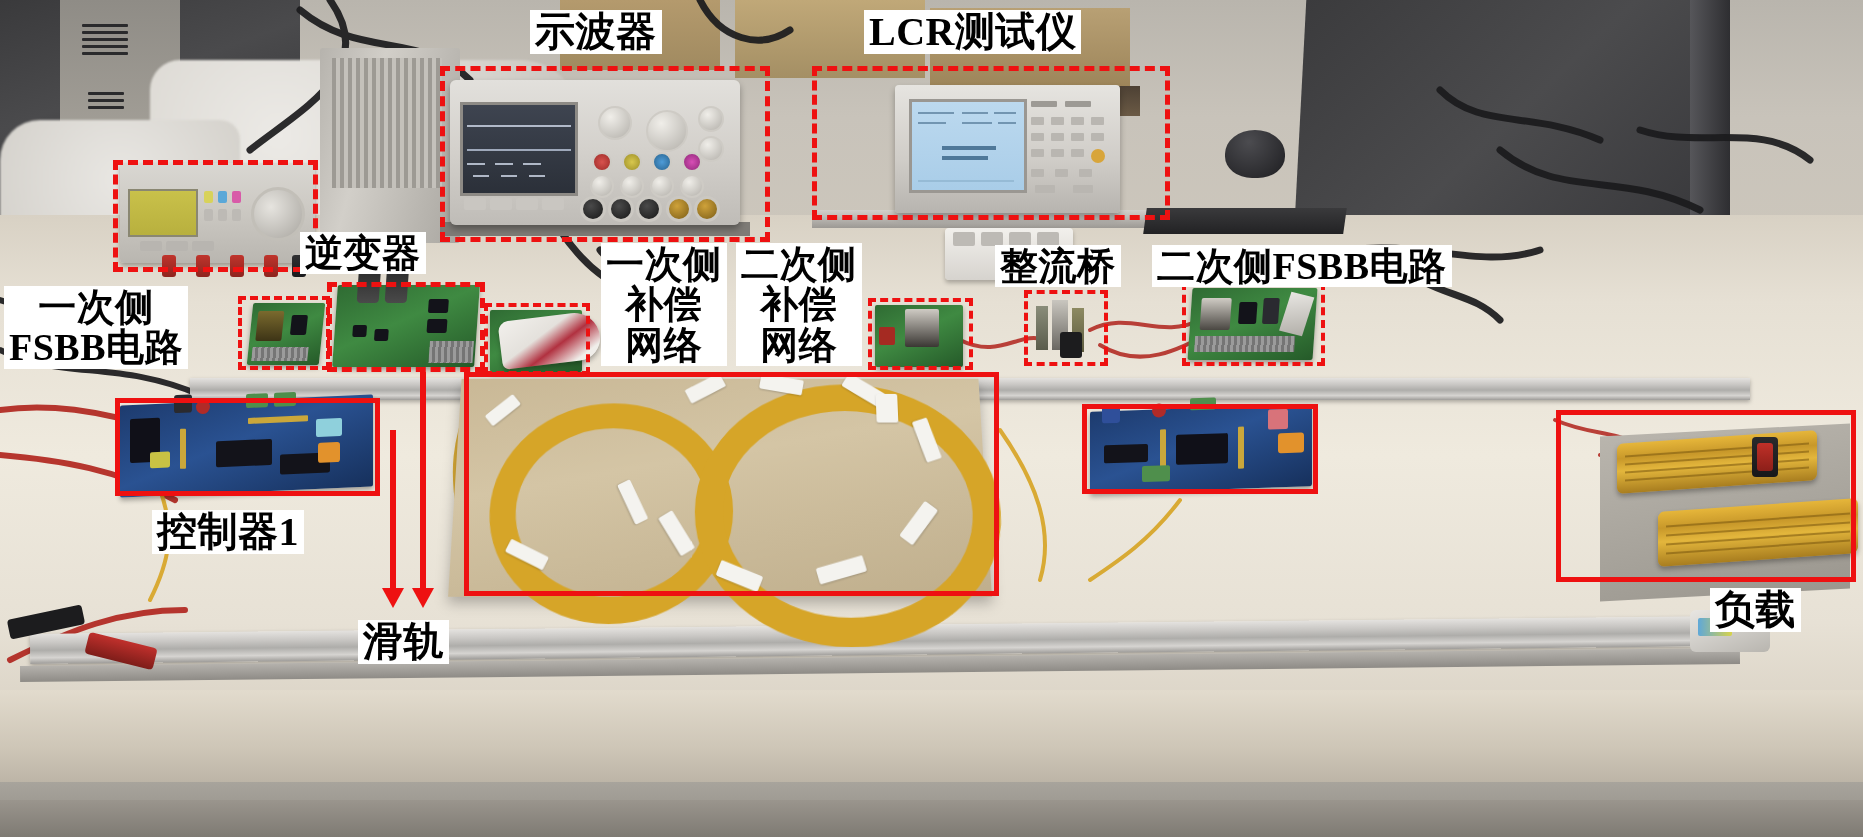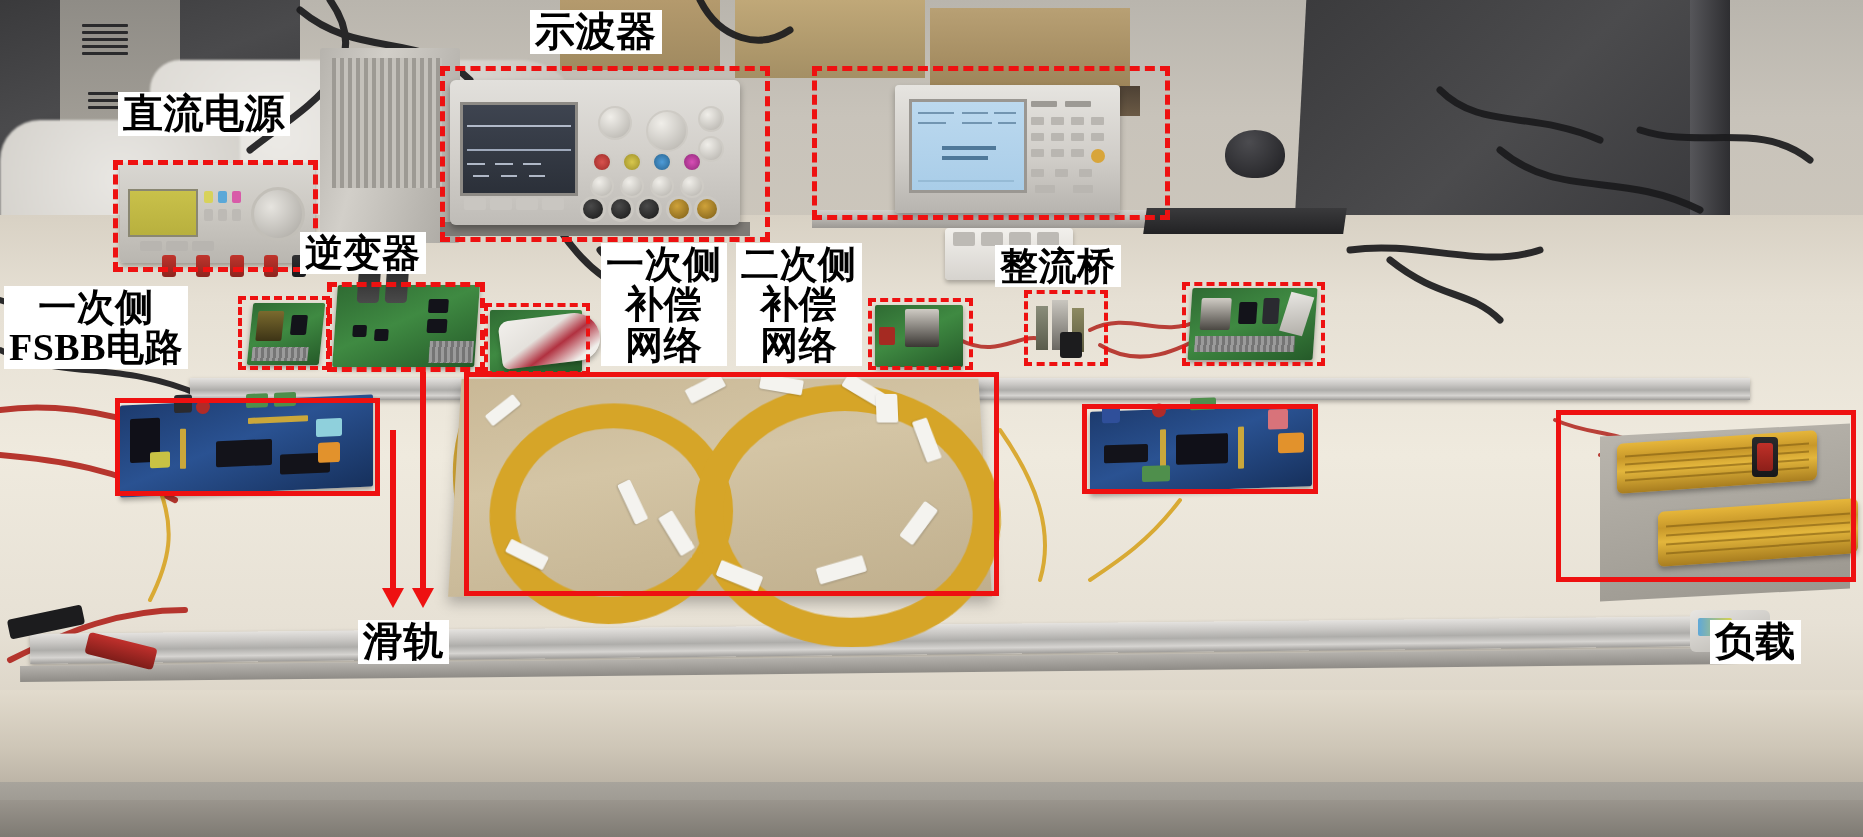--- a/index.html
+++ b/index.html
@@ -474,41 +474,43 @@
   <div class="rbox solid" style="left:115px;top:398px;width:265px;height:98px;"></div>
   <div class="rbox solid" style="left:1082px;top:404px;width:236px;height:90px;"></div>
   <div class="rbox solid" style="left:464px;top:372px;width:535px;height:224px;"></div>
   <div class="rbox solid" style="left:1556px;top:410px;width:300px;height:172px;"></div>
 
   <div class="rline" style="left:390px;top:430px;width:6px;height:160px;"></div>
   <div class="arrow" style="left:382px;top:588px;"></div>
   <div class="rline" style="left:420px;top:372px;width:6px;height:218px;"></div>
   <div class="arrow" style="left:412px;top:588px;"></div>
 
-  <div class="lab c" style="left:118px;top:92px;font-size:40px;">直流电源</div>
 
   <div class="lab c" style="left:530px;top:10px;font-size:40px;">示波器</div>
 
+  <div class="lab c" style="left:864px;top:10px;font-size:40px;">LCR测试仪</div>
 
   <div class="lab c" style="left:300px;top:232px;font-size:38px;">逆变器</div>
 
   <div class="lab c" style="left:4px;top:286px;font-size:38px;">一次侧
 FSBB电路</div>
 
   <div class="lab c" style="left:601px;top:243px;font-size:38px;">一次侧
 补偿
 网络</div>
 
   <div class="lab c" style="left:736px;top:243px;font-size:38px;">二次侧
 补偿
 网络</div>
 
   <div class="lab c" style="left:995px;top:245px;font-size:38px;">整流桥</div>
 
-
+  <div class="lab c" style="left:1152px;top:245px;font-size:38px;">二次侧FSBB电路</div>
+
+  <div class="lab c" style="left:152px;top:510px;font-size:40px;">控制器1</div>
 
 
   <div class="lab c" style="left:358px;top:620px;font-size:40px;">滑轨</div>
 
 
-  <div class="lab c" style="left:1710px;top:588px;font-size:40px;margin-top:32px;">负载</div>
+  <div class="lab c" style="left:1710px;top:588px;font-size:40px;">负载</div>
 
 </div>
 
 </body></html>

